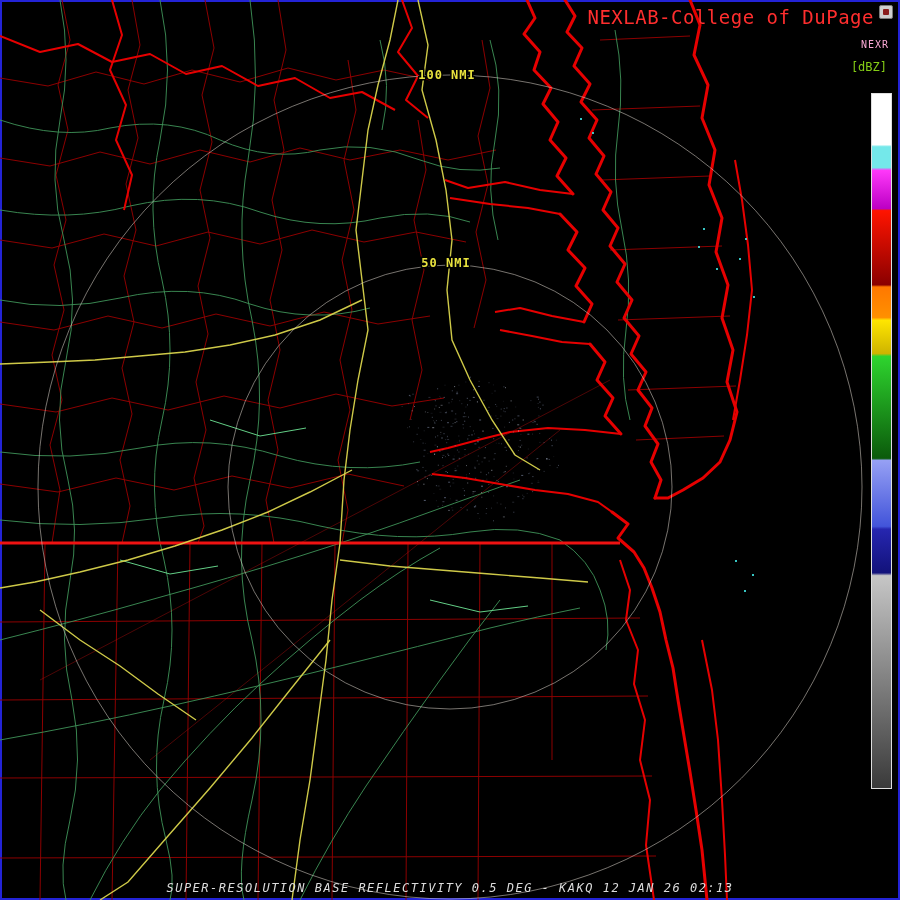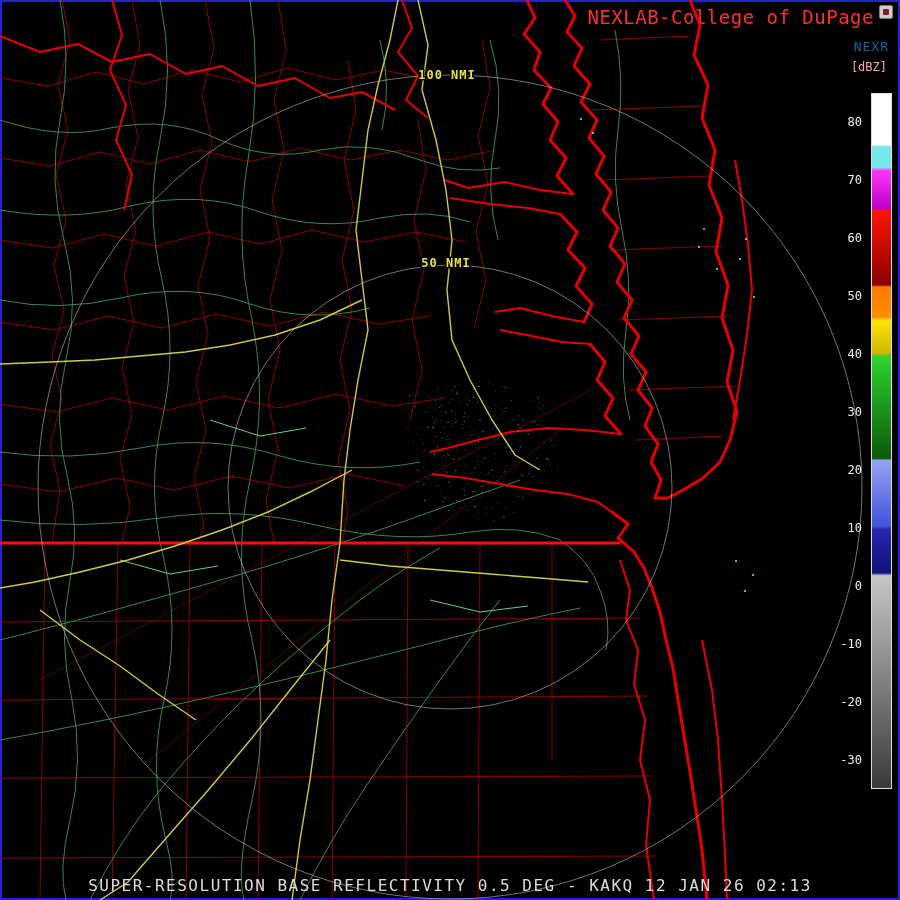--- a/index.html
+++ b/index.html
@@ -24,28 +24,28 @@
     font-family:"DejaVu Sans Mono",monospace;
   }
   #attribution{
     position:absolute;top:6px;right:26px;color:#ff2e2e;font-size:19px;letter-spacing:.5px;
   }
   #cod-logo{
     position:absolute;top:5px;right:7px;width:14px;height:14px;background:#cfcfcf;
     border:1px solid #7a7a7a;border-radius:2px;box-sizing:border-box;
   }
   #cod-logo::after{content:"";position:absolute;left:3px;top:3px;width:6px;height:6px;background:#8a1d1d;border-radius:1px;}
-  #nexr-label{position:absolute;top:39px;right:11px;color:#0369a1;font-size:13px;letter-spacing:1px;}
-  #dbz-label{position:absolute;top:60px;right:13px;color:#fca5a5;font-size:12px;}
+  #nexr-label{position:absolute;top:39px;right:11px;color:#f9a8d4;font-size:10px;letter-spacing:1px;}
+  #dbz-label{position:absolute;top:60px;right:13px;color:#84cc16;font-size:12px;}
   #colorbar{position:absolute;left:871px;top:93px;width:21px;height:696px;border:1px solid #dedede;box-sizing:border-box;}
   #colorbar-ticks{position:absolute;top:93px;right:38px;width:34px;height:696px;}
   .cb-tick{position:absolute;right:0;color:#f0f0f0;font-size:12px;line-height:14px;text-align:right;width:34px;}
   #caption{
     position:absolute;left:0;right:0;bottom:5px;text-align:center;color:#dcdcdc;
-    font-size:16px;letter-spacing:1.5px;white-space:nowrap;
+    font-size:12px;letter-spacing:1.5px;white-space:nowrap;font-style:italic;
   }
 </style>
 </head>
 <body>
 
 <div id="frame">
 
   <svg id="map" viewBox="0 0 900 900" xmlns="http://www.w3.org/2000/svg">
 
     <g>
@@ -506,29 +506,15 @@
     <text class="ringlabel" x="447" y="79">100 NMI</text>
     <text class="ringlabel" x="446" y="267">50 NMI</text>
   </svg>
 
   <div id="attribution">NEXLAB-College of DuPage</div>
   <div id="cod-logo"></div>
   <div id="nexr-label">NEXR</div>
   <div id="dbz-label">[dBZ]</div>
 
   <div id="colorbar" style="background: linear-gradient(rgb(255, 255, 255) 0%, rgb(255, 255, 255) 7.3%, rgb(116, 232, 234) 7.6%, rgb(116, 232, 234) 10.6%, rgb(255, 56, 250) 11%, rgb(188, 0, 196) 16.5%, rgb(255, 20, 0) 16.8%, rgb(138, 0, 0) 27.5%, rgb(255, 120, 0) 27.8%, rgb(255, 144, 0) 32.2%, rgb(255, 230, 0) 32.6%, rgb(206, 180, 0) 37.4%, rgb(46, 212, 46) 37.8%, rgb(11, 90, 11) 52.5%, rgb(150, 160, 244) 52.8%, rgb(66, 84, 218) 62.3%, rgb(38, 38, 176) 62.7%, rgb(18, 18, 122) 69%, rgb(198, 198, 198) 69.4%, rgb(58, 58, 58) 100%);"></div>
-  <div id="colorbar-ticks">
-      <div class="cb-tick" style="top: 22px;">80</div>
-      <div class="cb-tick" style="top: 80px;">70</div>
-      <div class="cb-tick" style="top: 138px;">60</div>
-      <div class="cb-tick" style="top: 196px;">50</div>
-      <div class="cb-tick" style="top: 254px;">40</div>
-      <div class="cb-tick" style="top: 312px;">30</div>
-      <div class="cb-tick" style="top: 370px;">20</div>
-      <div class="cb-tick" style="top: 428px;">10</div>
-      <div class="cb-tick" style="top: 486px;">0</div>
-      <div class="cb-tick" style="top: 544px;">-10</div>
-      <div class="cb-tick" style="top: 602px;">-20</div>
-      <div class="cb-tick" style="top: 660px;">-30</div>
-    </div>
 
   <div id="caption">SUPER-RESOLUTION BASE REFLECTIVITY 0.5 DEG - KAKQ 12 JAN 26 02:13</div>
 </div>
 
 </body></html>

